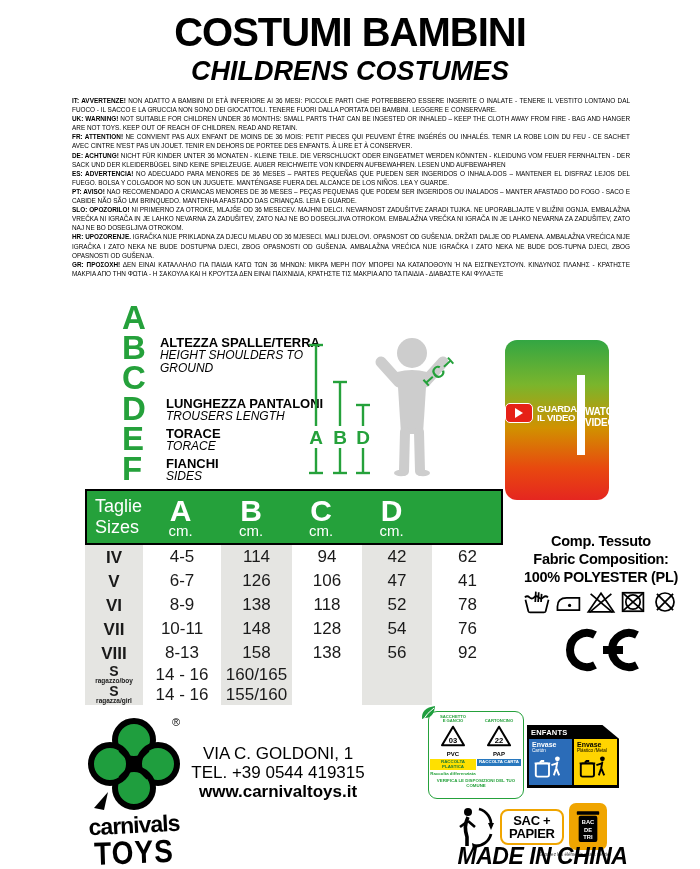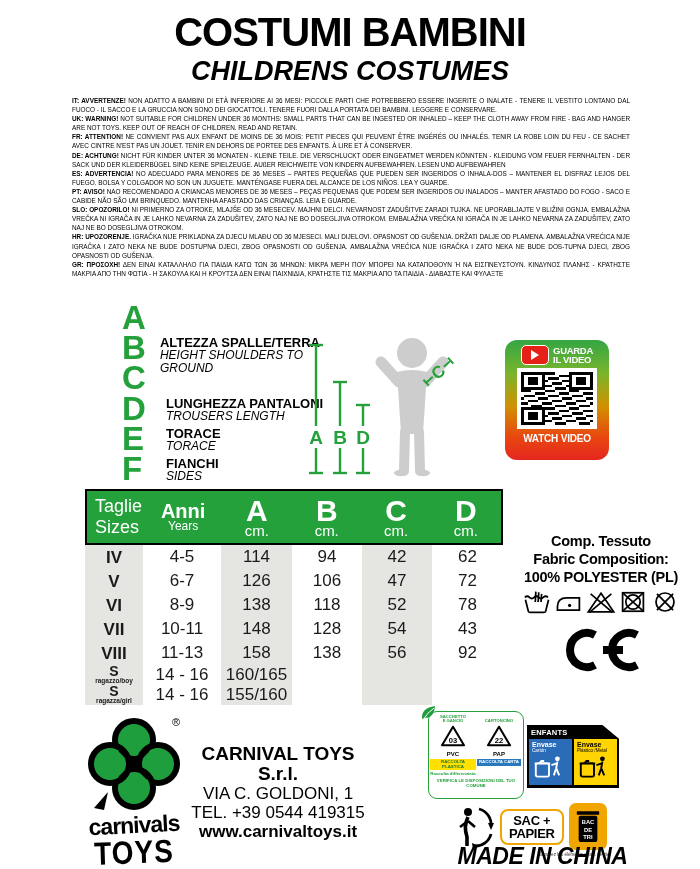--- a/index.html
+++ b/index.html
@@ -23,24 +23,24 @@
   .legend-row{display:flex;height:30.2px;align-items:flex-start;}
   .legend-letter{width:44px;font-size:33px;line-height:28px;font-weight:800;color:#25A13B;}
   .legend-txt{padding-top:2px;}
   .legend-it{font-size:13px;font-weight:bold;color:#000;line-height:13px;}
   .legend-en{font-size:12px;font-style:italic;color:#000;line-height:13px;}
 
   
   .diagram{position:absolute;left:300px;top:336px;}
 
   
-  .video-badge{position:absolute;left:505px;top:340px;width:104px;height:120px;
+  .video-badge{position:absolute;left:505px;top:340px;width:104px;height:160px;
     border-radius:12px;box-sizing:border-box;padding:5px 0 16px 0;
     background:linear-gradient(180deg,#33a643 0%,#7ab52c 28%,#d19100 55%,#e8490f 80%,#e52620 100%);
-    display:flex;flex-direction:column;align-items:center;}
+    display:flex;flex-direction:row;align-items:center;}
   .vb-head{display:flex;align-items:center;gap:4px;margin-bottom:3px;}
   .yt{width:28px;height:20px;background:#e62117;border-radius:5px;border:1.5px solid #fff;
       display:flex;align-items:center;justify-content:center;box-sizing:border-box;}
   .yt-tri{width:0;height:0;border-left:8px solid #fff;border-top:5px solid transparent;border-bottom:5px solid transparent;}
   .vb-title{font-size:9.5px;font-weight:900;color:#fff;line-height:9.5px;letter-spacing:-0.3px;}
   .qr{display:grid;grid-template-rows:repeat(21,1fr);grid-template-columns:repeat(21,1fr);
       width:80px;height:80px;background:#fff;padding:4px;box-sizing:border-box;}
   .qr i{display:block;}
   .vb-watch{margin-top:4px;font-size:10px;font-weight:900;color:#fff;letter-spacing:-0.2px;}
 
@@ -663,24 +663,20 @@
       </div>
     <div class="vb-watch">WATCH VIDEO</div>
   </div>
 
   <div class="size-table">
     <div class="thead">
       <div class="th sz col-s">
         <div class="th-sz-line">Taglie</div>
         <div class="th-sz-line">Sizes</div>
       </div>
-      <div class="th col-y">
-        <div class="th-anni">Anni</div>
-        <div class="th-years">Years</div>
-      </div>
       <div class="th col-a">
         <div class="th-letter">A</div>
           <div class="th-unit">cm.</div>
       </div>
       <div class="th col-b">
         <div class="th-letter">B</div>
           <div class="th-unit">cm.</div>
       </div>
       <div class="th col-c">
         <div class="th-letter">C</div>
@@ -699,41 +695,41 @@
       <div class="td col-b">94</div>
       <div class="td shade col-c">42</div>
       <div class="td col-d">62</div>
     </div>
     <div class="trow">
       <div class="td shade size-cell col-s">V</div>
       <div class="td col-y">6-7</div>
       <div class="td shade col-a">126</div>
       <div class="td col-b">106</div>
       <div class="td shade col-c">47</div>
-      <div class="td col-d">72</div>
+      <div class="td col-d">41</div>
     </div>
     <div class="trow">
       <div class="td shade size-cell col-s">VI</div>
       <div class="td col-y">8-9</div>
       <div class="td shade col-a">138</div>
       <div class="td col-b">118</div>
       <div class="td shade col-c">52</div>
       <div class="td col-d">78</div>
     </div>
     <div class="trow">
       <div class="td shade size-cell col-s">VII</div>
       <div class="td col-y">10-11</div>
       <div class="td shade col-a">148</div>
       <div class="td col-b">128</div>
       <div class="td shade col-c">54</div>
-      <div class="td col-d">43</div>
+      <div class="td col-d">76</div>
     </div>
     <div class="trow">
       <div class="td shade size-cell col-s">VIII</div>
-      <div class="td col-y">11-13</div>
+      <div class="td col-y">8-13</div>
       <div class="td shade col-a">158</div>
       <div class="td col-b">138</div>
       <div class="td shade col-c">56</div>
       <div class="td col-d">92</div>
     </div>
     <div class="trow srow">
       <div class="td shade size-cell col-s">
         <span>S</span>
           <span class="size-sub">ragazzo/boy</span>
       </div>
@@ -806,21 +802,20 @@
         <line x1="64" y1="36" x2="36" y2="64"></line>
       </g>
       <path d="M24 78 L10 94 L20 96 Z" fill="#000"></path>
       <text x="92" y="12" font-family="Liberation Sans" font-size="11" text-anchor="middle" fill="#000">®</text>
     </svg>
     <div class="logo-text1">carnivals</div>
     <div class="logo-text2">TOYS</div>
   </div>
 
   <div class="company">
-    <div class="co-name">CARNIVAL TOYS S.r.l.</div>
     <div class="co-line">VIA C. GOLDONI, 1</div>
     <div class="co-line">TEL. +39 0544 419315</div>
     <div class="co-line co-bold">www.carnivaltoys.it</div>
 
   </div>
 
   <div class="eco-box">
     <svg class="eco-leaf" width="20" height="18" viewBox="0 0 20 18">
       <path d="M3 15 Q2 4 16 2 Q15 14 6 14 Z" fill="#1f9e3e"></path>
       <path d="M4 16 Q8 9 15 4" stroke="#fff" stroke-width="1" fill="none"></path>

